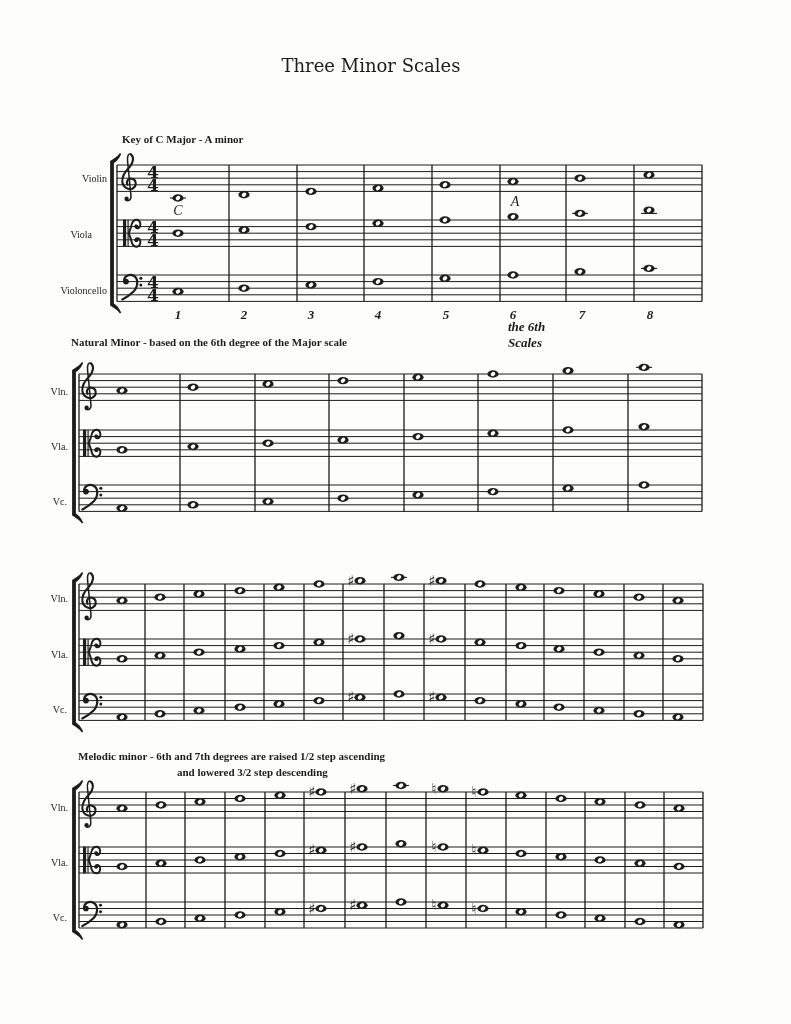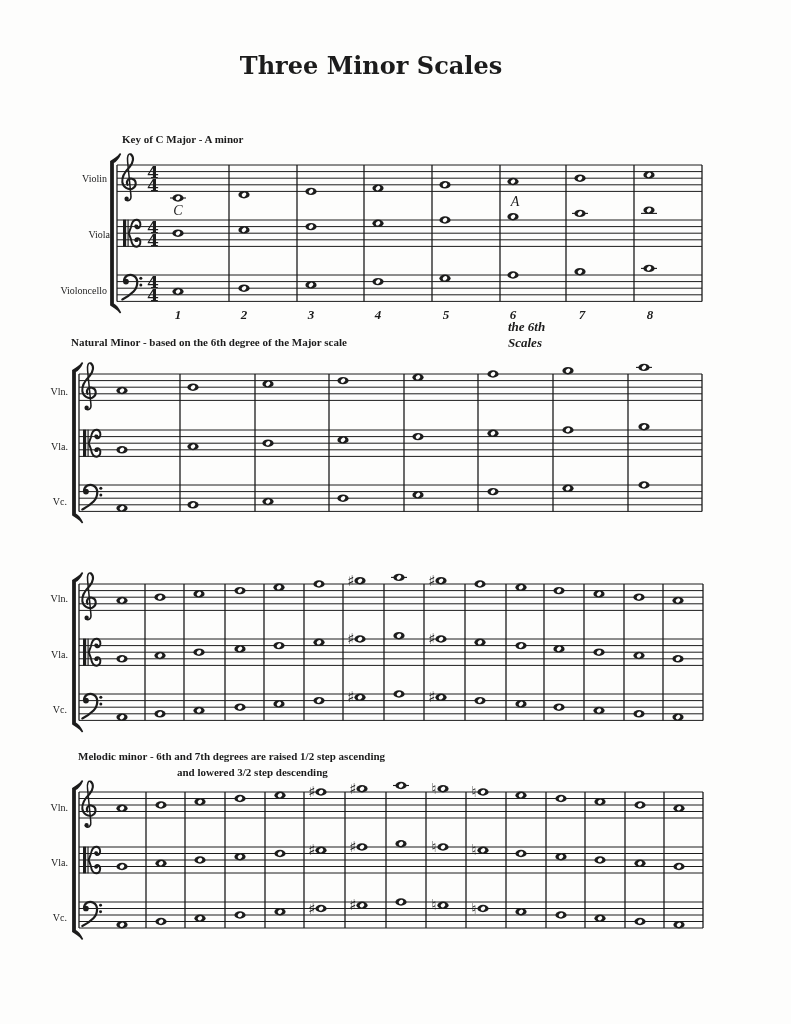--- a/index.html
+++ b/index.html
@@ -6,21 +6,21 @@
   #page {
     position: relative; width: 791px; height: 1024px; overflow: hidden;
     background: #fdfdfc; color: #1c1c1c;
     font-family: "Liberation Serif", serif;
   }
   #score { position: absolute; left: 0; top: 0; }
   .t { position: absolute; white-space: nowrap; line-height: 1; }
   .c { transform: translate(-50%, -50%); }
   .l { transform: translateY(-50%); }
   .r { transform: translate(-100%, -50%); }
-  .title { font-family: "DejaVu Serif", serif; font-size: 24px; font-weight: bold; }
+  .title { font-family: "DejaVu Serif", serif; font-size: 18px; }
   .subtitle { font-family: "DejaVu Serif", serif; font-size: 17px; font-weight: bold; }
   .head { font-size: 11px; font-weight: bold; }
   .inst { font-size: 10px; font-weight: normal; }
   .mnum { font-size: 13px; font-style: italic; font-weight: bold; }
   .lbl { font-size: 14px; font-style: italic; }
   .deg { font-size: 13px; font-style: italic; font-weight: bold; }
 </style>
 </head>
 <body>
 
@@ -853,21 +853,21 @@
         <line x1="625" y1="792" x2="625" y2="928" stroke="#1c1c1c" stroke-width="1.3"></line>
         <line x1="664" y1="792" x2="664" y2="928" stroke="#1c1c1c" stroke-width="1.3"></line>
         <line x1="703" y1="792" x2="703" y2="928" stroke="#1c1c1c" stroke-width="1.3"></line>
       </g>
     </svg>
 
   <div class="t c title" style="left:371px;top:66px">Three Minor Scales</div>
 
   <div class="t l head" style="left:122px;top:139px">Key of C Major - A minor</div>
   <div class="t r inst" style="left:107px;top:179px">Violin</div>
-  <div class="t r inst" style="left:110px;top:235px">Viola</div>
+  <div class="t r inst" style="left:92px;top:235px">Viola</div>
   <div class="t r inst" style="left:107px;top:291px">Violoncello</div>
   <div class="t c lbl" style="left:178px;top:211px">C</div>
   <div class="t c lbl" style="left:515px;top:202px">A</div>
 
   <div class="t c mnum" style="left:178px;top:314px">1</div>
   <div class="t c mnum" style="left:244px;top:314px">2</div>
   <div class="t c mnum" style="left:311px;top:314px">3</div>
   <div class="t c mnum" style="left:378px;top:314px">4</div>
   <div class="t c mnum" style="left:446px;top:314px">5</div>
   <div class="t c mnum" style="left:513px;top:314px">6</div>

